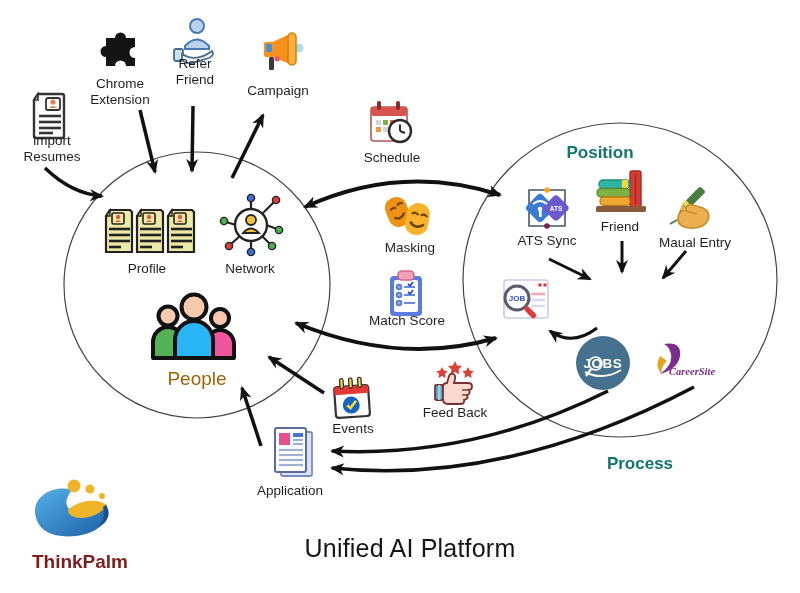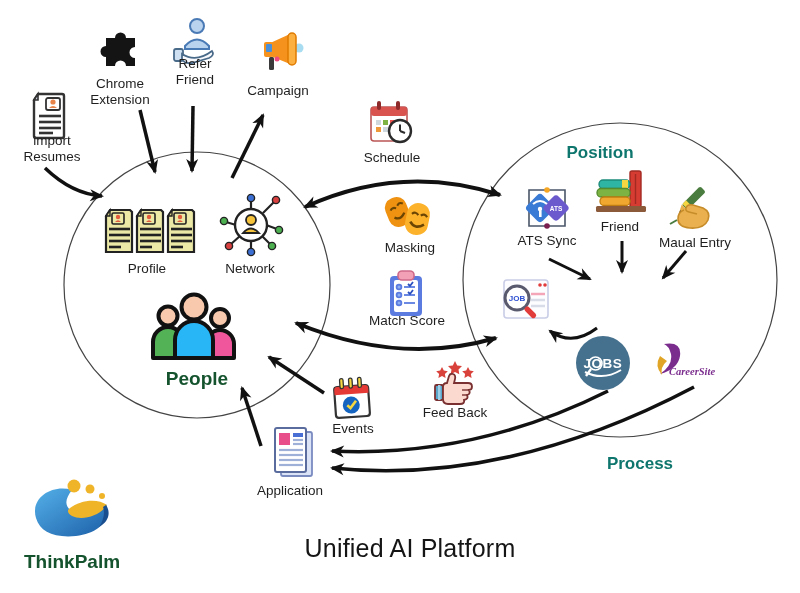--- a/index.html
+++ b/index.html
@@ -5,29 +5,29 @@
   html,body{margin:0;padding:0;background:#ffffff;}
   #stage{
     position:relative;width:800px;height:593px;background:#ffffff;overflow:hidden;
     font-family:"Liberation Sans","DejaVu Sans",sans-serif;color:#1b1b1b;
   }
   .abs{position:absolute;}
   .lbl{
     position:absolute;transform:translateX(-50%);text-align:center;
     font-size:13.5px;font-weight:500;line-height:1.22;color:#1f1f1f;white-space:nowrap;
   }
-  .lbl.bold{font-weight:700;color:#14532d;}
+  .lbl.bold{font-weight:400;color:#a16207;}
   .lbl.sec{font-size:17px;font-weight:800;color:#0f766e;}
   #title{
     position:absolute;left:410px;top:534px;transform:translateX(-50%);
     font-size:25px;font-weight:400;color:#151515;letter-spacing:.2px;white-space:nowrap;
   }
   #brand-name{
-    position:absolute;left:24px;top:551px;width:104px;text-align:left;
-    font-size:19px;font-weight:600;color:#14532d;
+    position:absolute;left:24px;top:551px;width:104px;text-align:right;
+    font-size:19px;font-weight:600;color:#7f1d1d;
   }
   svg{display:block;}
 </style>
 </head>
 <body>
 
 <div id="stage">
 
   <svg class="abs" style="left:0;top:0" width="800" height="593" viewBox="0 0 800 593">
     <defs>

